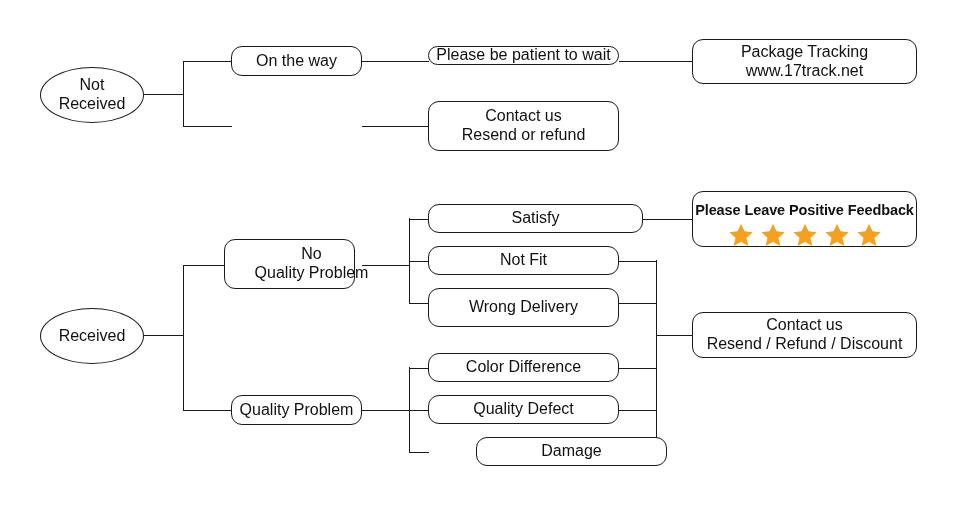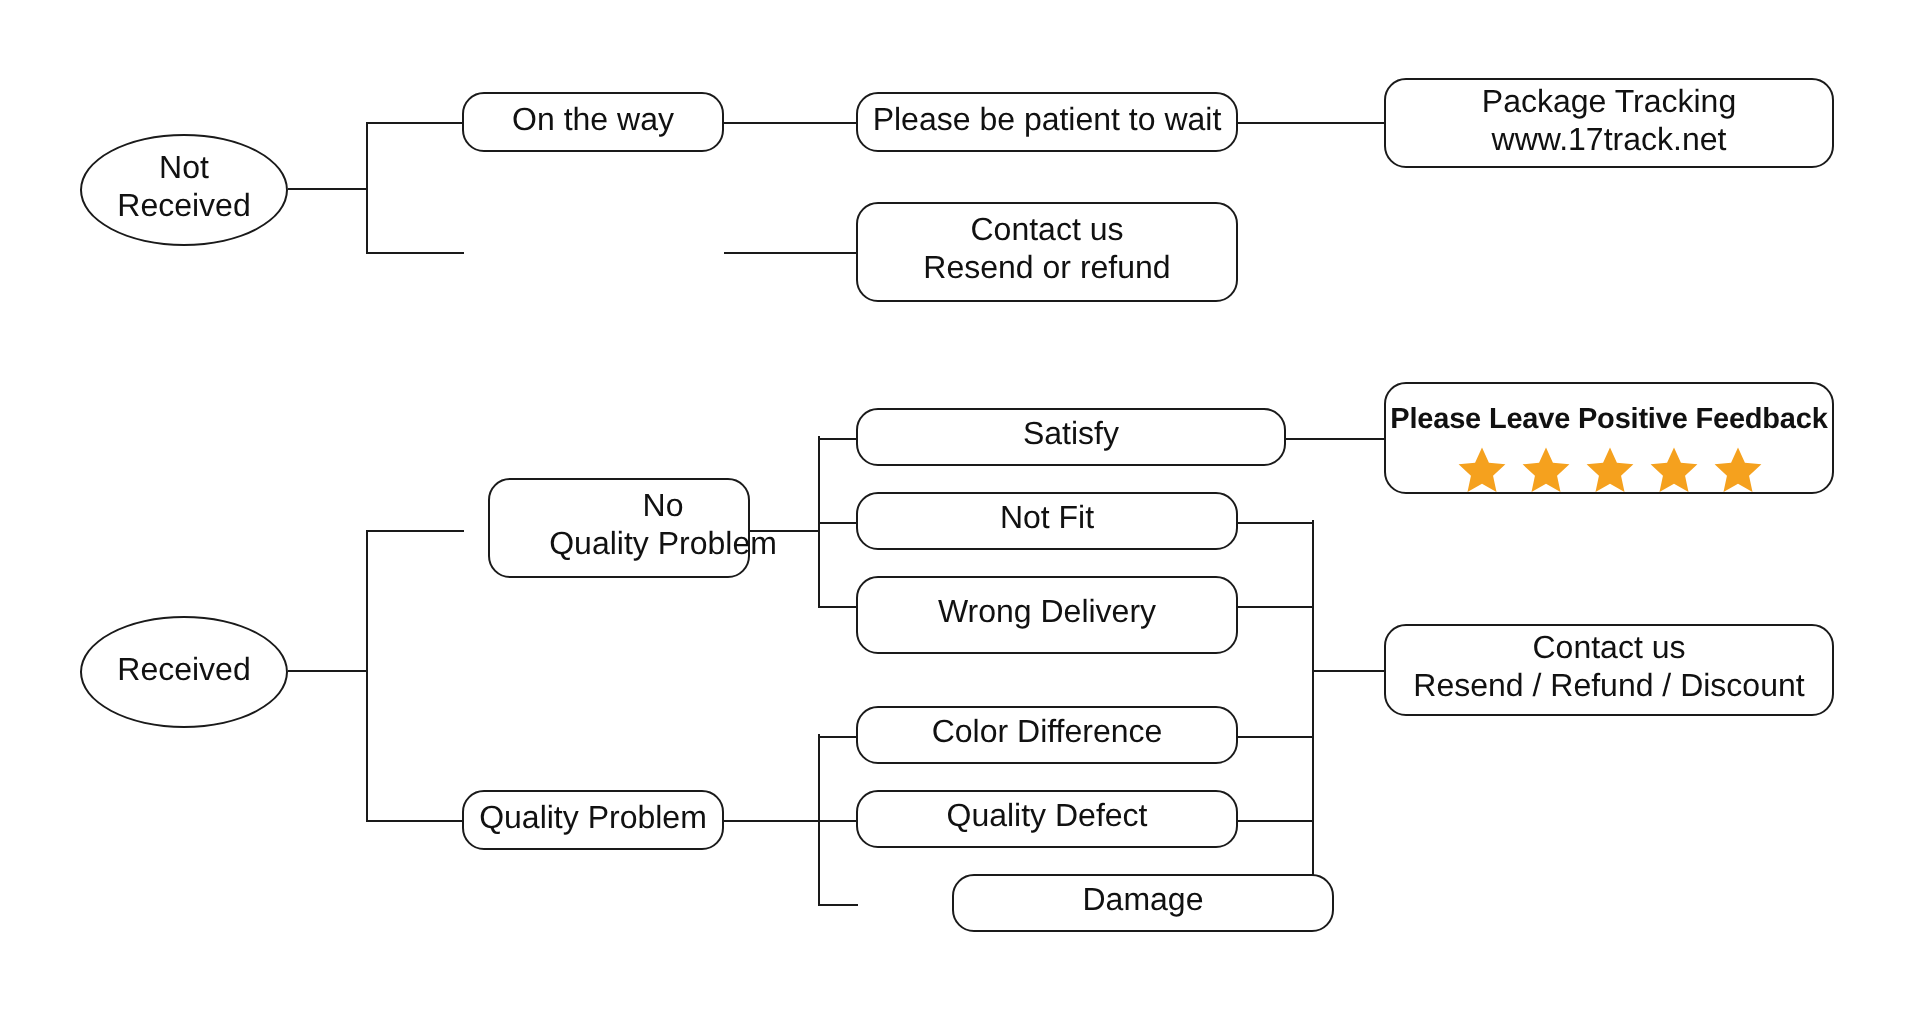--- a/index.html
+++ b/index.html
@@ -87,21 +87,21 @@
 
   <div class="node rounded fs16" style="left:231px; top:46px; width:131px; height:30px;align-items:center;">
     <span class="line">On the way</span>
   </div>
 
 
   <div class="conn h" style="left:362px; top:60.5px; width:67px;"></div>
 
   <div class="conn h" style="left:362px; top:125.5px; width:67px;"></div>
 
-  <div class="node rounded fs16" style="left:428px; top:46px; width:191px; height:30px;">
+  <div class="node rounded fs16" style="left:428px; top:46px; width:191px; height:19px;">
     <span class="line">Please be patient to wait</span>
   </div>
 
   <div class="node rounded fs16" style="left:428px; top:101px; width:191px; height:50px;">
     <span class="line">Contact us</span>
     <span class="line">Resend or refund</span>
   </div>
 
   <div class="conn h" style="left:619px; top:60.5px; width:73px;"></div>
 
@@ -112,21 +112,21 @@
 
   <div class="node ellipse fs16" style="left:40px; top:308px; width:104px; height:56px;">
     <span class="line">Received</span>
   </div>
 
   <div class="conn h" style="left:144px; top:335px; width:40px;"></div>
   <div class="conn v" style="left:183px; top:265px; height:145px;"></div>
   <div class="conn h" style="left:183px; top:264.5px; width:49px;"></div>
   <div class="conn h" style="left:183px; top:409.5px; width:49px;"></div>
 
-  <div class="node rounded fs16" style="left:244px; top:239px; width:131px; height:50px;padding-left:44px;">
+  <div class="node rounded fs16" style="left:224px; top:239px; width:131px; height:50px;padding-left:44px;">
     <span class="line">No</span>
     <span class="line">Quality Problem</span>
   </div>
 
   <div class="node rounded fs16" style="left:231px; top:395px; width:131px; height:30px;">
     <span class="line">Quality Problem</span>
   </div>
 
   <div class="conn h" style="left:362px; top:264.5px; width:48px;"></div>
   <div class="conn v" style="left:409px; top:218px; height:85px;"></div>

